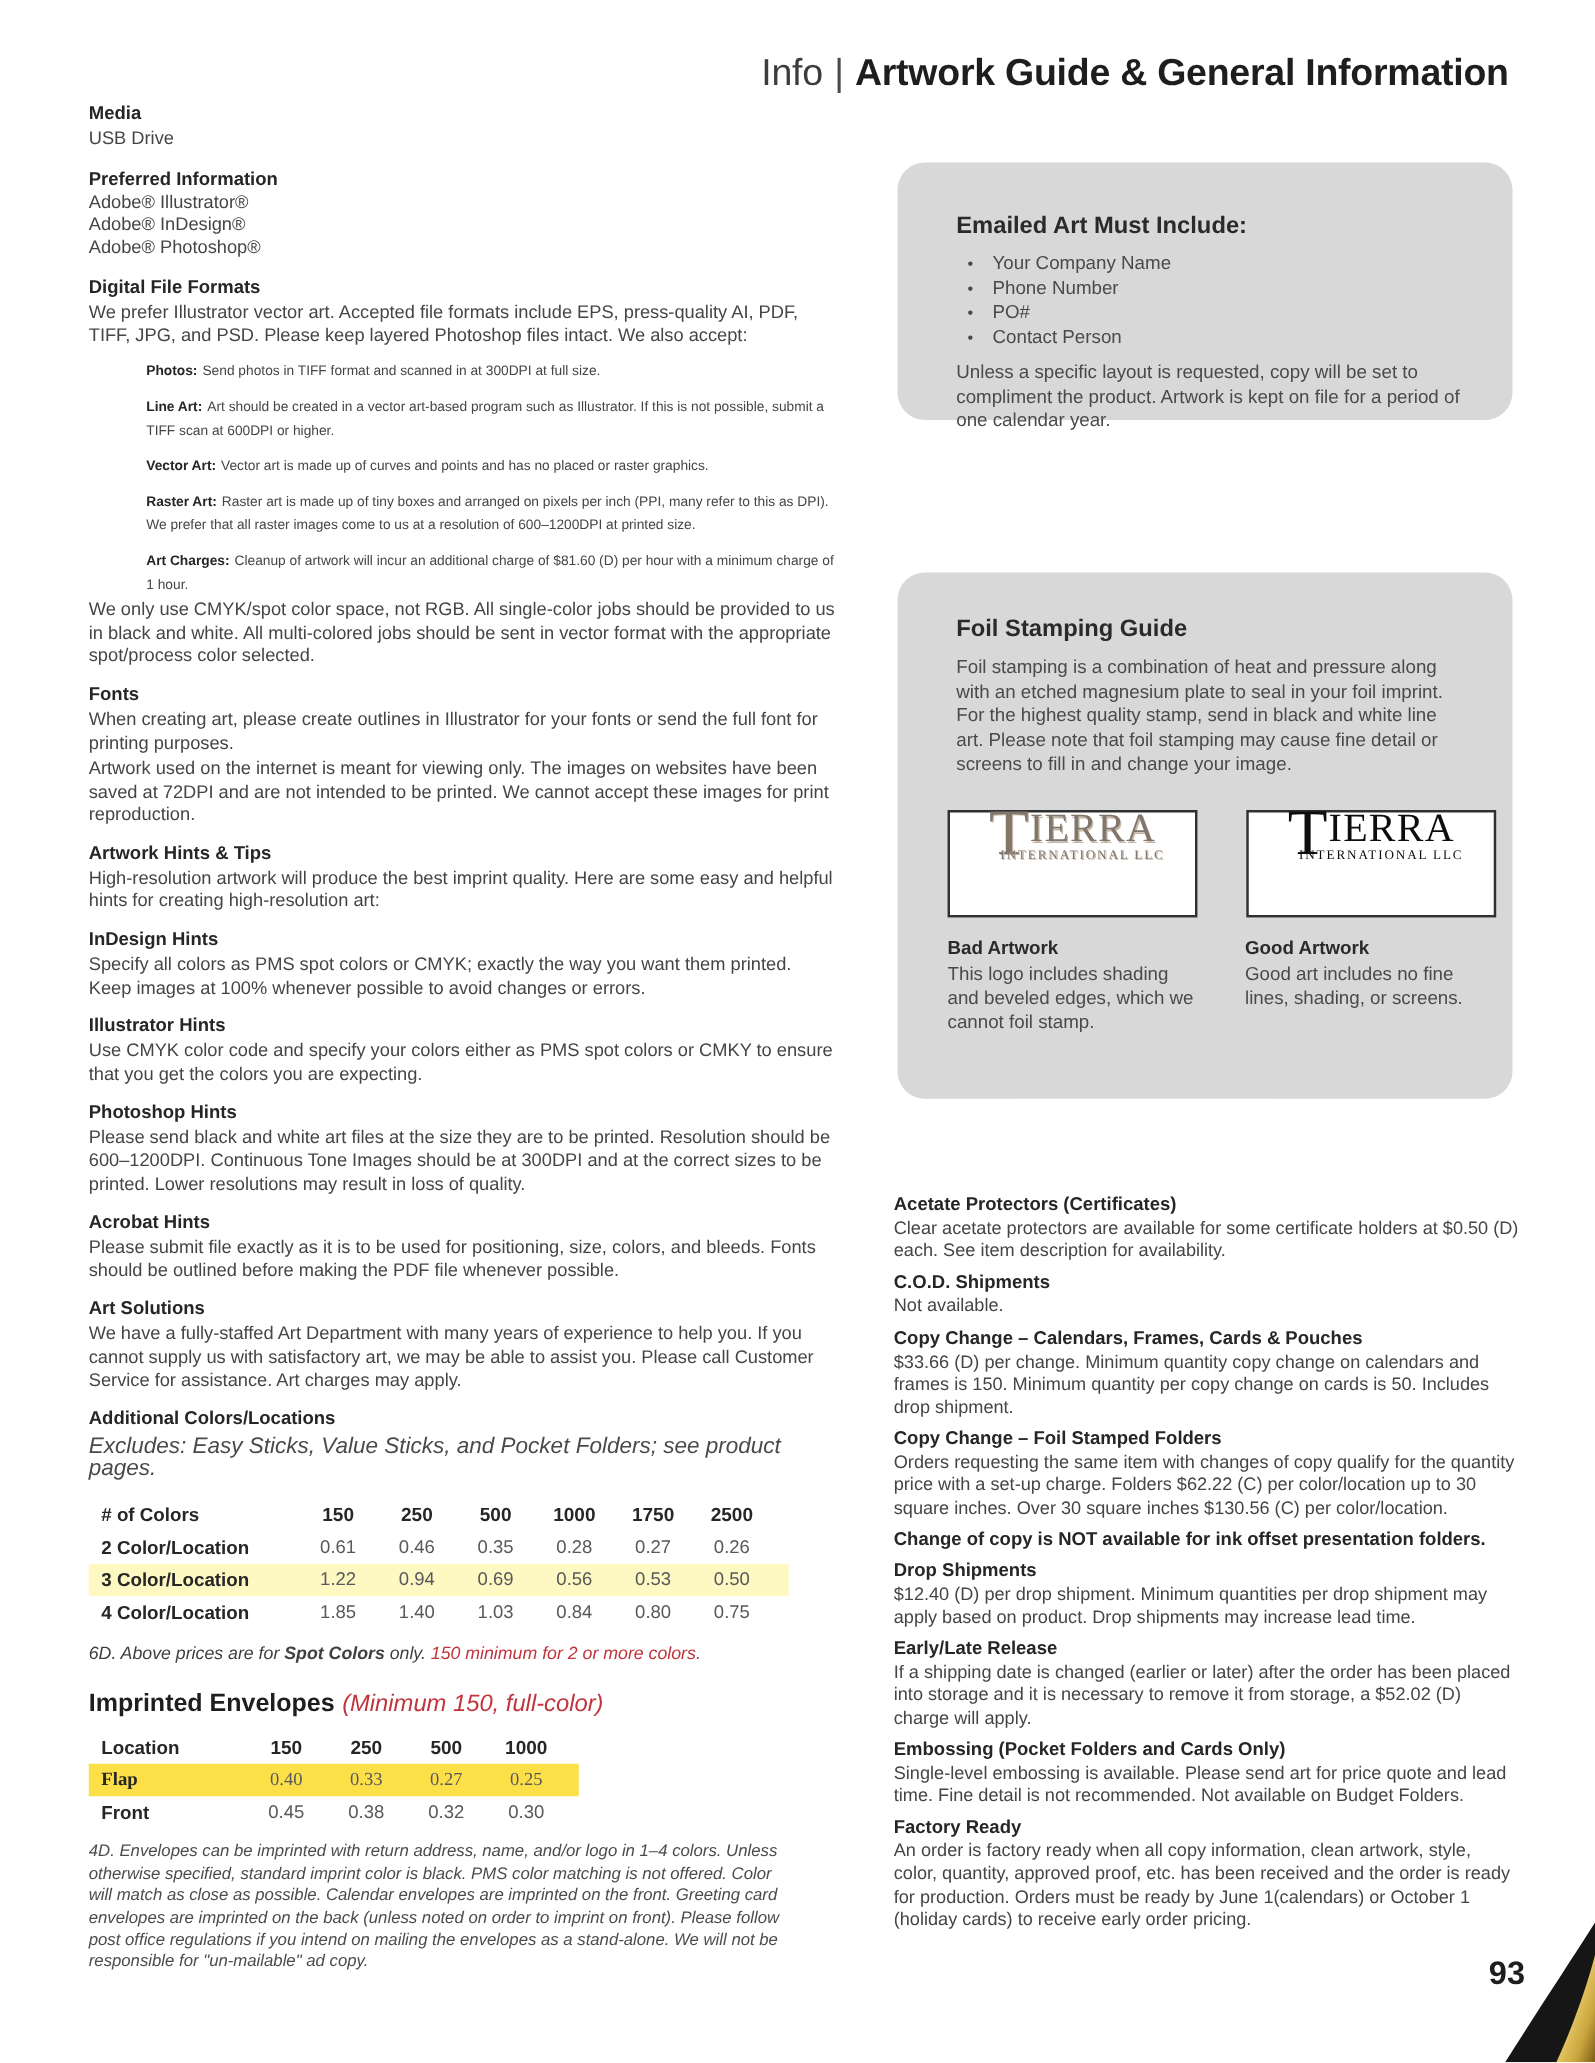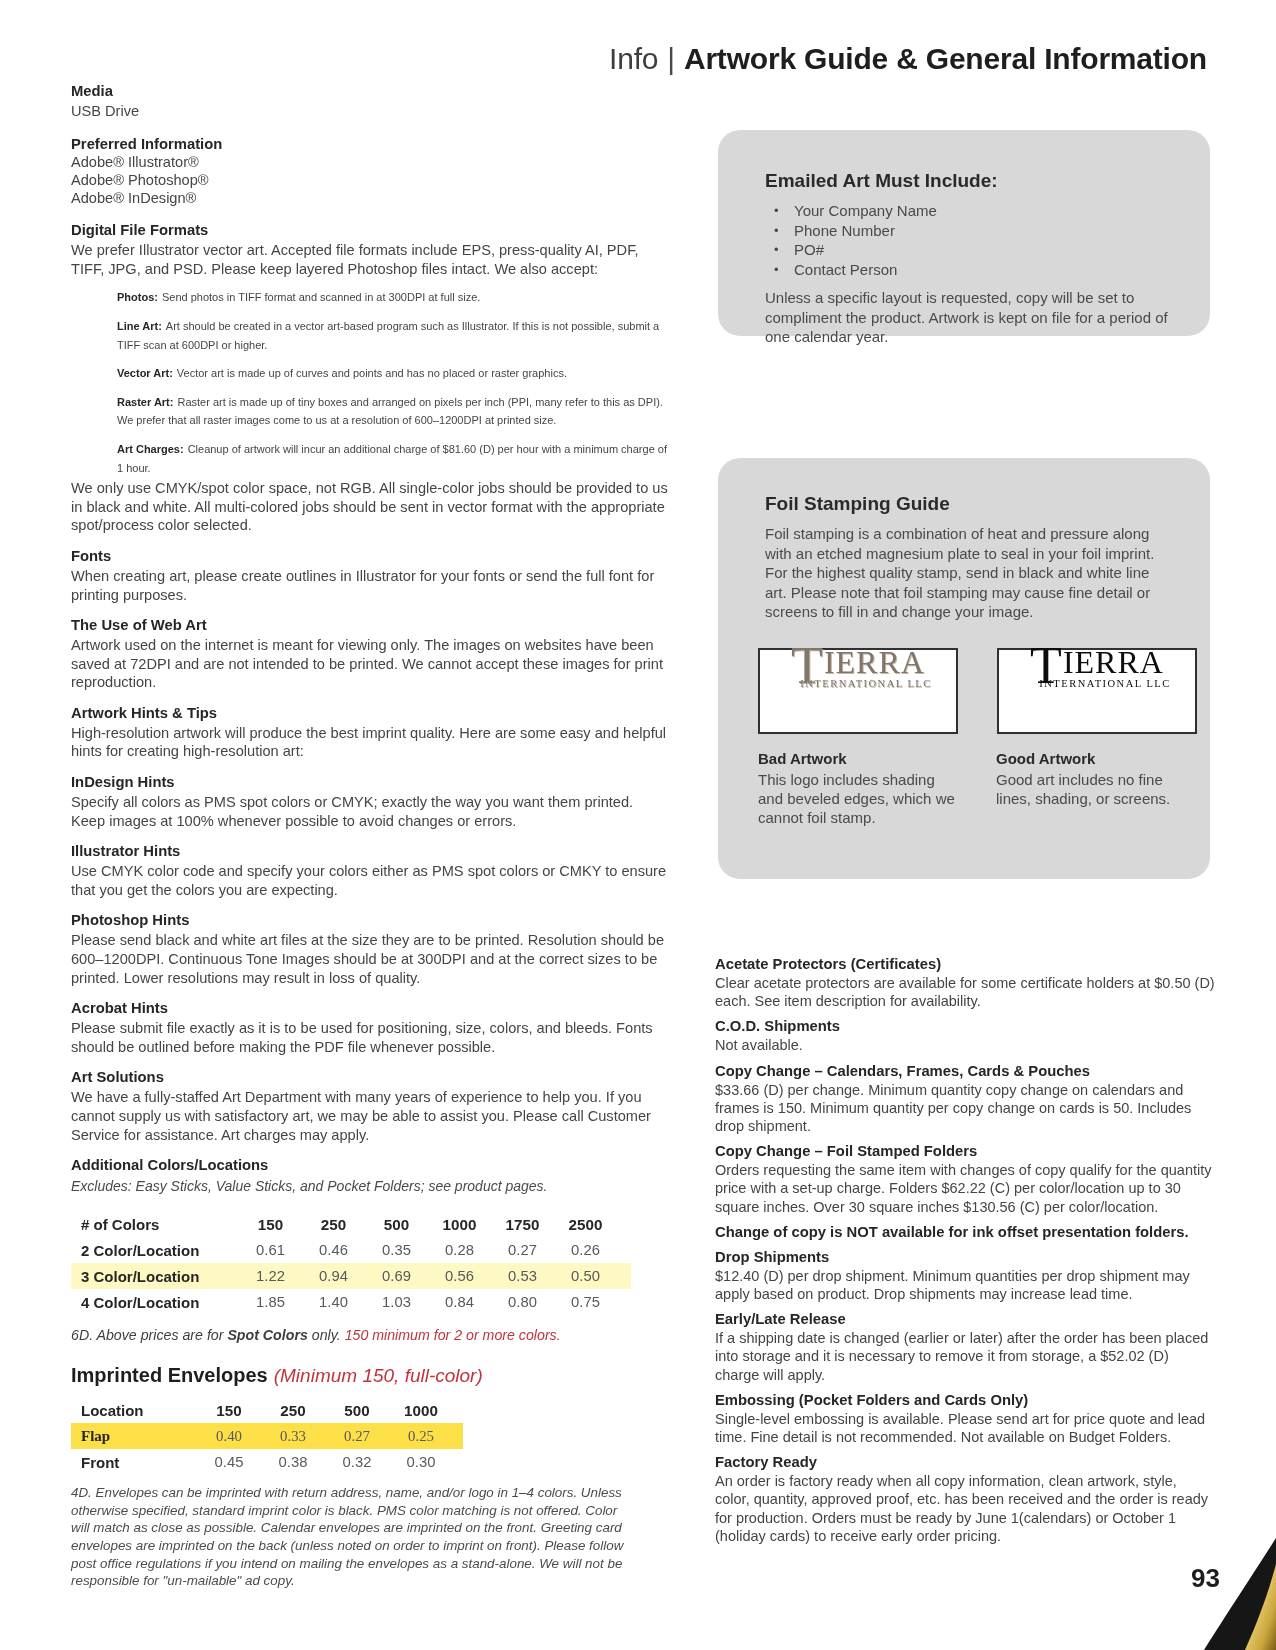--- a/index.html
+++ b/index.html
@@ -14,21 +14,21 @@
 
   
   .left{position:absolute;left:71px;top:82px;width:598px;}
   .h{font-weight:700;color:#262626;font-size:14.8px;line-height:18px;margin-top:12px;}
   .h.tight{margin-top:0;}
   .h.gap{margin-top:14px;}
   .body{font-size:14.6px;line-height:18.6px;color:#454545;margin-top:2px;}
   .lines div{font-size:14.6px;line-height:18.2px;color:#454545;}
   .fmt{margin:10px 0 0 46px;font-size:11px;line-height:18.6px;color:#454545;}
   .fmt .lead{font-weight:700;color:#262626;margin-right:4px;}
-  .italic-note{font-style:italic;font-size:14px;line-height:18px;color:#4a4a4a;margin-top:3px;}
+  .italic-note{font-style:italic;font-size:18px;line-height:18px;color:#4a4a4a;margin-top:3px;}
 
   .ct{margin-top:16px;width:560px;}
   .ct-row{display:grid;grid-template-columns:168px repeat(6,63px);height:26px;align-items:center;}
   .ct-row .lbl{font-weight:700;color:#262626;font-size:15px;padding-left:10px;}
   .ct-row .v{text-align:center;color:#58595b;font-size:14.8px;}
   .ct-row .hv{text-align:center;font-weight:700;color:#262626;font-size:15.2px;}
   .ct-row.shaded{background:#fef9c3;}
 
   .note6d{margin-top:12px;font-style:italic;font-size:14.2px;color:#3f3f3f;}
   .note6d .b{font-weight:700;}
@@ -91,22 +91,22 @@
   </div>
 
   <div class="left">
     <div class="h tight">Media</div>
     <div class="body">USB Drive</div>
 
     <div class="h gap">Preferred Information</div>
     <div class="lines">
 
     <div>Adobe® Illustrator®</div>
+        <div>Adobe® InDesign®</div>
         <div>Adobe® Photoshop®</div>
-        <div>Adobe® InDesign®</div>
       </div>
 
     <div class="h gap">Digital File Formats</div>
     <div class="body">We prefer Illustrator vector art. Accepted file formats include EPS, press-quality AI, PDF, TIFF, JPG, and PSD. Please keep layered Photoshop files intact. We also accept:</div>
 
     <div>
 
         <div class="fmt"><span class="lead">Photos:</span><span>Send photos in TIFF format and scanned in at 300DPI at full size.</span></div>
 
         <div class="fmt"><span class="lead">Line Art:</span><span>Art should be created in a vector art-based program such as Illustrator. If this is not possible, submit a TIFF scan at 600DPI or higher.</span></div>
@@ -123,21 +123,20 @@
         <div>
           <div class="body">We only use CMYK/spot color space, not RGB. All single-color jobs should be provided to us in black and white. All multi-colored jobs should be sent in vector format with the appropriate spot/process color selected.</div>
         </div>
 
         <div>
           <div class="h">Fonts</div>
           <div class="body">When creating art, please create outlines in Illustrator for your fonts or send the full font for printing purposes.</div>
         </div>
 
         <div>
-          <div class="h">The Use of Web Art</div>
           <div class="body">Artwork used on the internet is meant for viewing only. The images on websites have been saved at 72DPI and are not intended to be printed. We cannot accept these images for print reproduction.</div>
         </div>
 
         <div>
           <div class="h">Artwork Hints &amp; Tips</div>
           <div class="body">High-resolution artwork will produce the best imprint quality. Here are some easy and helpful hints for creating high-resolution art:</div>
         </div>
 
         <div>
           <div class="h">InDesign Hints</div>

